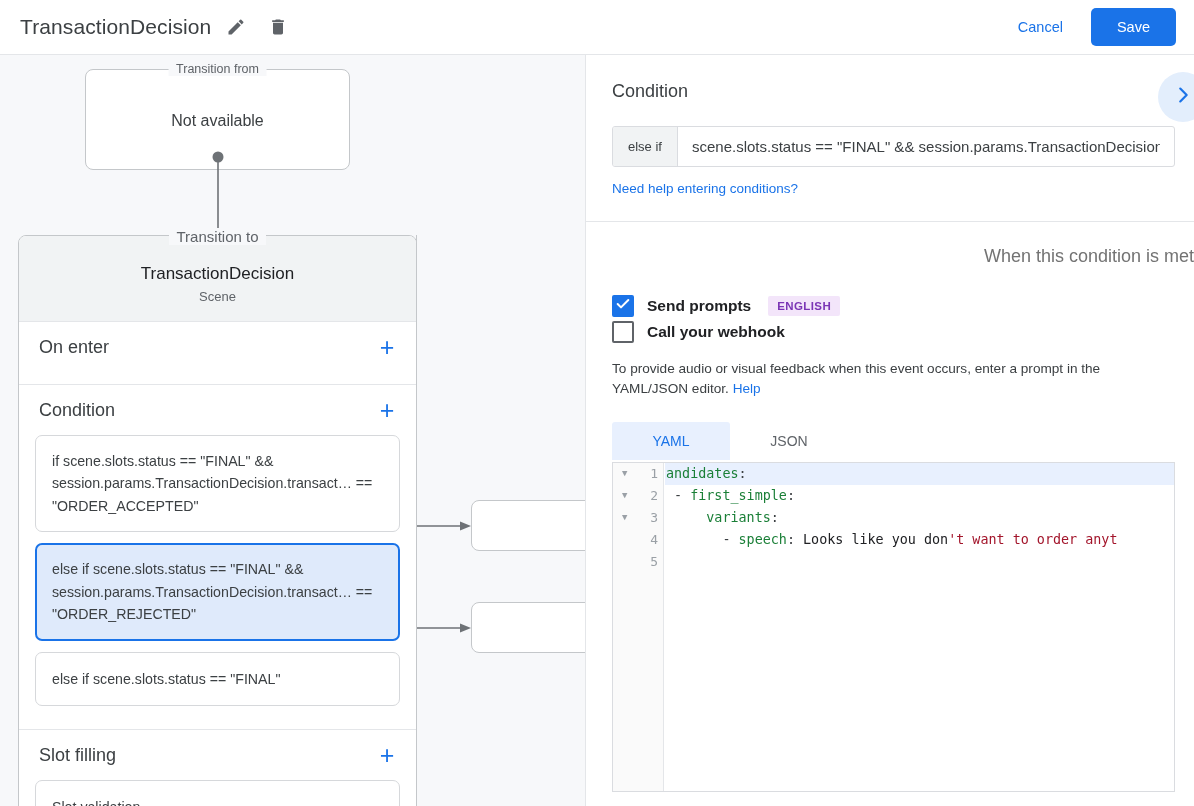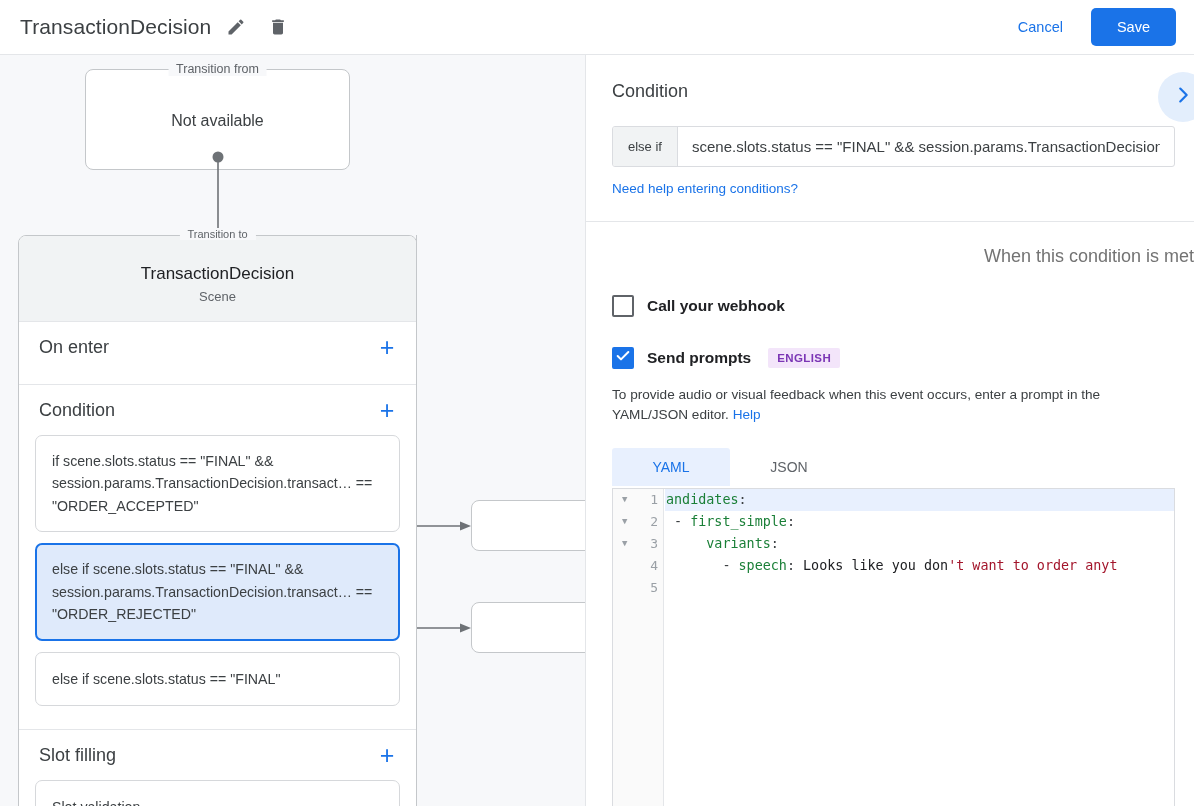--- a/index.html
+++ b/index.html
@@ -131,21 +131,21 @@
     position: relative;
     height: 85px;
     background: #f1f3f4;
     border-radius: 7px 7px 0 0;
   }
   #transition-to-legend {
     position: absolute; top: -8px; left: 50%;
     transform: translateX(-50%);
     background: #f7f8fa;
     padding: 0 8px;
-    font-size: 11px; color: #5f6368;
+    font-size: 15px; color: #5f6368;
   }
   #transition-to-title {
     position: absolute; left: 0; right: 0; top: 28px;
     text-align: center; font-size: 17px; color: #202124;
   }
   #transition-to-subtitle {
     position: absolute; left: 0; right: 0; top: 53px;
     text-align: center; font-size: 13px; color: #5f6368;
   }
 
@@ -495,36 +495,36 @@
       <div id="condition-input-row">
         <div id="condition-prefix">else if</div>
         <input id="condition-value" type="text" value="scene.slots.status == &quot;FINAL&quot; &amp;&amp; session.params.TransactionDecision." style="">
       </div>
 
       <a id="condition-help-link">Need help entering conditions?</a>
     </div>
 
     <div id="met-section">
       <div id="met-heading">When this condition is met</div>
-
-      <div class="check-row">
-        <span class="checkbox"></span>
-        <span class="check-label">Call your webhook</span>
-      </div>
 
       <div class="check-row" style="margin-top:26px;">
         <span class="checkbox checked">
           <span>
             <svg width="16" height="16" viewBox="0 0 24 24" fill="none" stroke="#ffffff" stroke-width="3" stroke-linecap="round" stroke-linejoin="round">
               <polyline points="20 6 9 17 4 12"></polyline>
             </svg>
           </span>
         </span>
         <span class="check-label">Send prompts</span>
         <span id="language-badge">ENGLISH</span>
+      </div>
+
+      <div class="check-row">
+        <span class="checkbox"></span>
+        <span class="check-label">Call your webhook</span>
       </div>
 
       <div id="prompts-help-text"><span>To provide audio or visual feedback when this event occurs, enter a prompt in the YAML/JSON editor. </span><a id="prompts-help-link">Help</a></div>
 
       <div id="editor-tabs">
         <div class="editor-tab active">YAML</div>
         <div class="editor-tab">JSON</div>
       </div>
 
       <div id="yaml-editor">

